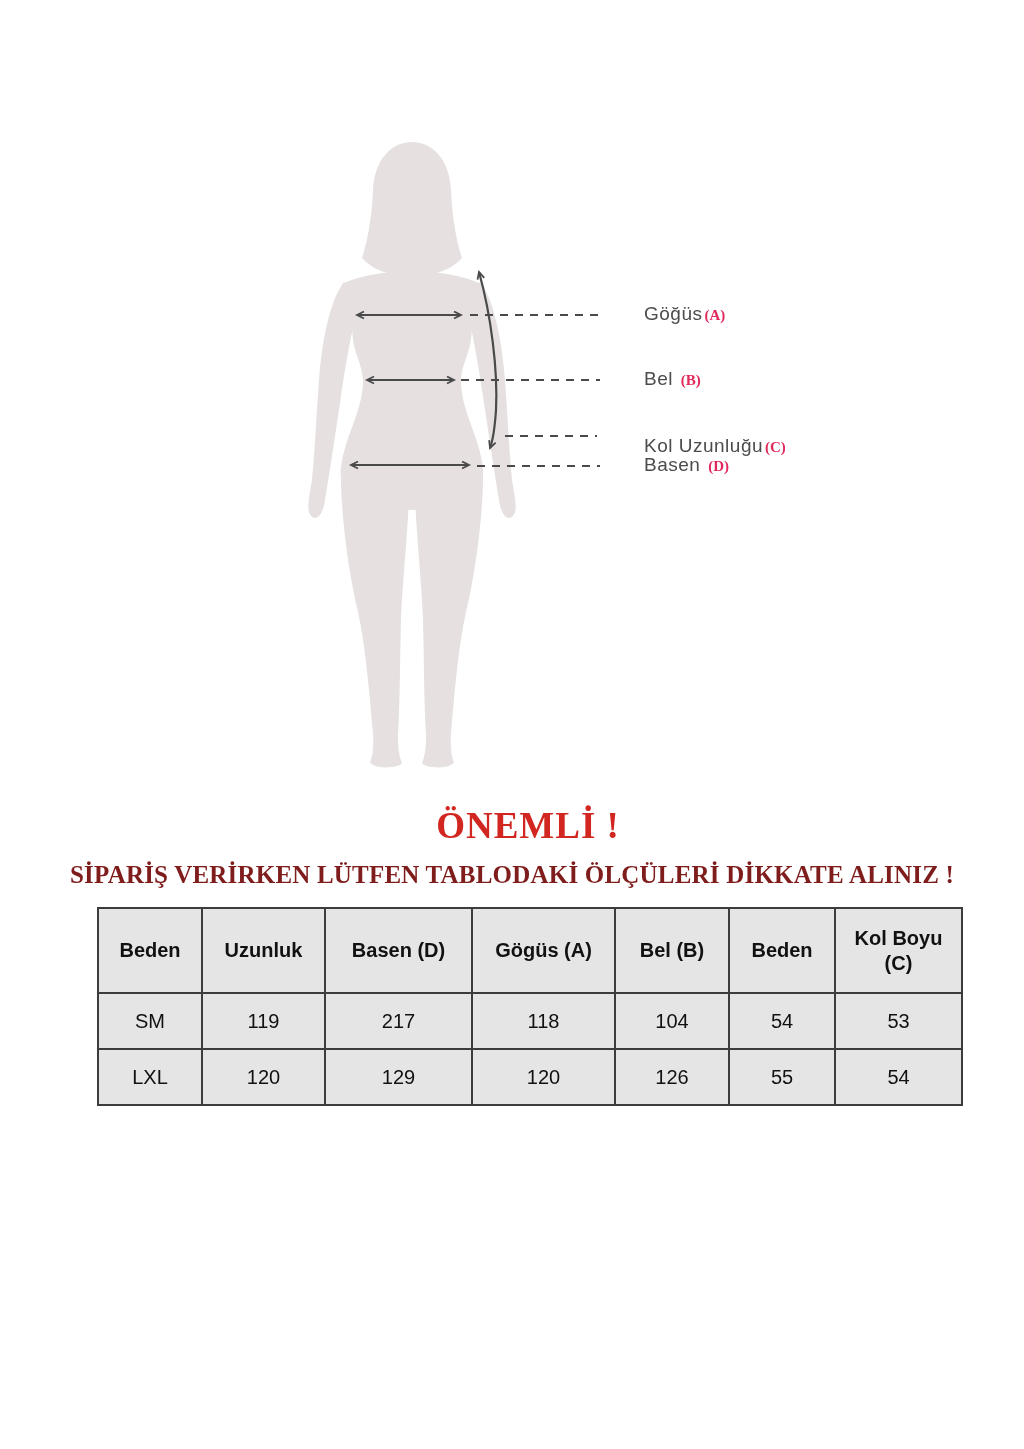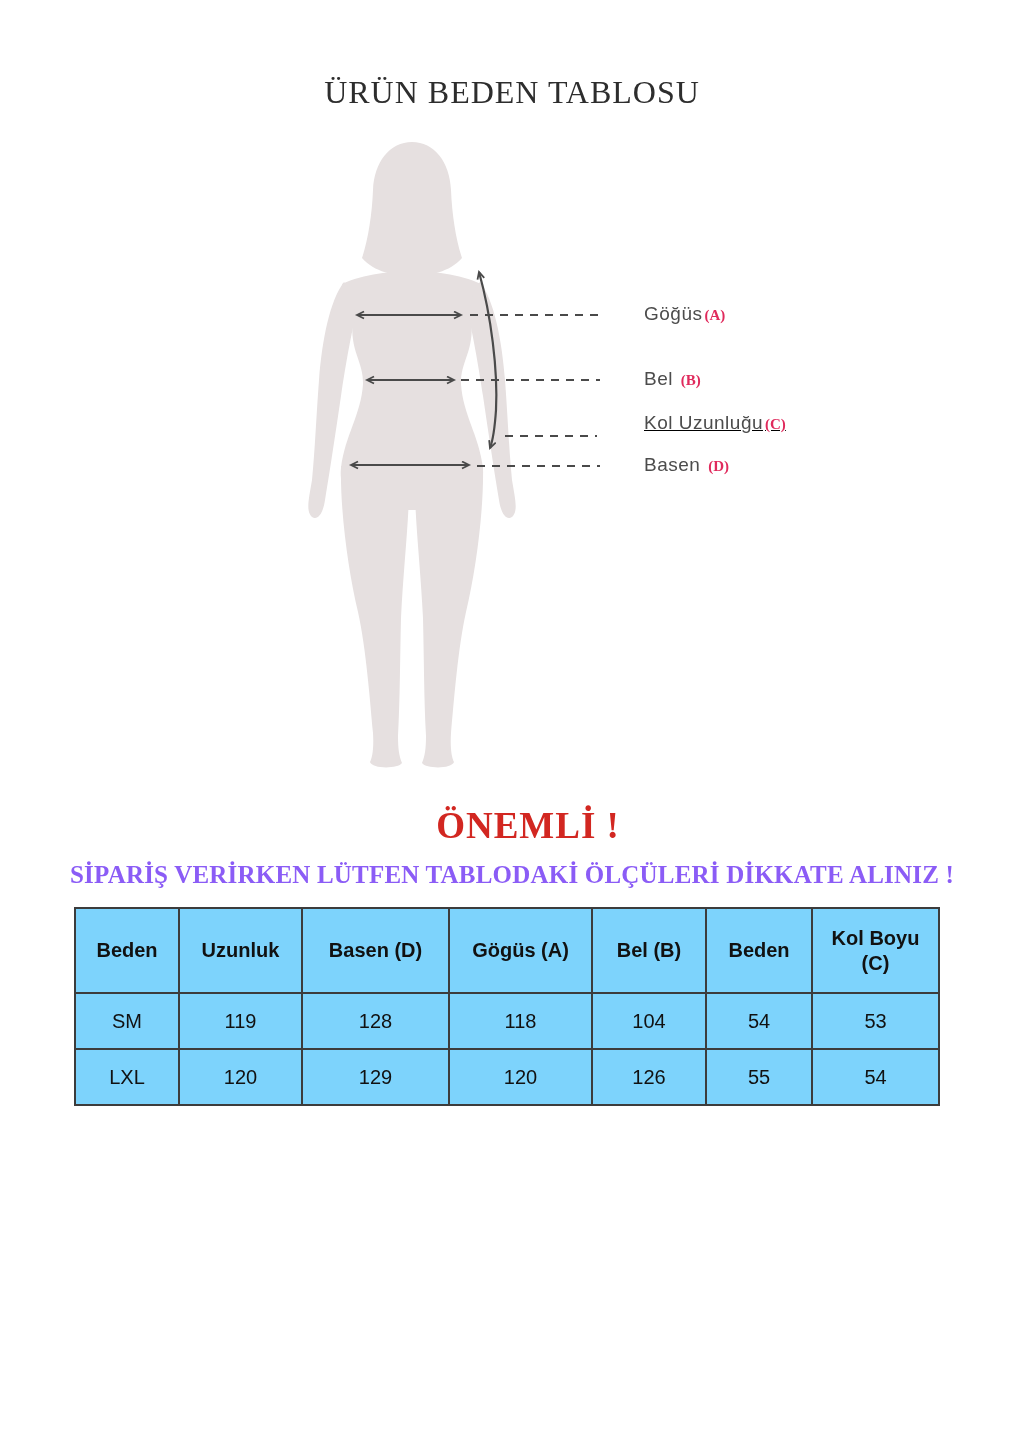--- a/index.html
+++ b/index.html
@@ -11,51 +11,50 @@
          color:#2d2d2d;letter-spacing:1px;margin:0;}
 
   .diagram-svg{position:absolute;top:0;left:0;}
 
   .mlabel{position:absolute;left:612px;white-space:nowrap;line-height:22px;}
   .mlabel .mname{font-size:19px;color:#4c4c4c;letter-spacing:.5px;margin-left:32px;}
   .mlabel .mcode{font-family:"Liberation Serif",serif;font-weight:bold;
                  font-size:15px;color:#e02a5c;margin-left:2px;}
   .lbl-a{top:303px;}
   .lbl-b{top:368px;}
-  .lbl-c{top:412px;text-decoration:underline;}
+  .lbl-c{top:435px;}
   .lbl-d{top:454px;}
 
   .notice-heading{position:absolute;top:804px;left:16px;width:1024px;text-align:center;
          font-family:"Liberation Serif",serif;font-weight:bold;font-size:37px;
          color:#d22721;letter-spacing:1px;}
   .notice-message{position:absolute;top:861px;left:0;width:1024px;text-align:center;
          font-family:"Liberation Serif",serif;font-weight:bold;font-size:25px;
-         color:#8b5cf6;letter-spacing:.2px;}
+         color:#7f1d1d;letter-spacing:.2px;}
 
-  table.size-table{position:absolute;top:907px;left:74px;width:864px;
-         border-collapse:collapse;table-layout:fixed;background:#7dd3fc;}
+  table.size-table{position:absolute;top:907px;left:97px;width:864px;
+         border-collapse:collapse;table-layout:fixed;background:#e5e5e5;}
   table.size-table th,table.size-table td{
          border:2px solid #3c3c3c;text-align:center;vertical-align:middle;
          color:#111;padding:0 6px;}
   table.size-table th{height:83px;font-size:20px;font-weight:bold;line-height:1.25;}
   table.size-table td{height:54px;font-size:20px;font-weight:normal;border-radius:28px;}
   table.size-table col:nth-child(1){width:104px;}
   table.size-table col:nth-child(2){width:123px;}
   table.size-table col:nth-child(3){width:147px;}
   table.size-table col:nth-child(4){width:143px;}
   table.size-table col:nth-child(5){width:114px;}
   table.size-table col:nth-child(6){width:106px;}
   table.size-table col:nth-child(7){width:127px;}
 </style>
 </head>
 <body>
 
 <div class="page">
 
-  <h1 class="title">ÜRÜN BEDEN TABLOSU</h1>
 
   <svg class="diagram-svg" width="1024" height="800" viewBox="0 0 1024 800" aria-hidden="true">
     <defs>
       <marker id="ah" markerWidth="12" markerHeight="12" refX="8" refY="4.5" orient="auto-start-reverse" markerUnits="userSpaceOnUse">
         <path d="M1,1 L8,4.5 L1,8" fill="none" stroke="#4a4a4a" stroke-width="1.8"></path>
       </marker>
     </defs>
 
     <g fill="#e6e0e0" stroke="none">
 
@@ -139,21 +138,21 @@
           <th>Gögüs (A)</th>
           <th>Bel (B)</th>
           <th>Beden</th>
           <th>Kol Boyu (C)</th>
         </tr>
       </thead>
     <tbody>
         <tr>
           <td>SM</td>
           <td>119</td>
-          <td>128</td>
+          <td>217</td>
           <td>118</td>
           <td>104</td>
           <td>54</td>
           <td>53</td>
         </tr>
         <tr>
           <td>LXL</td>
           <td>120</td>
           <td>129</td>
           <td>120</td>

